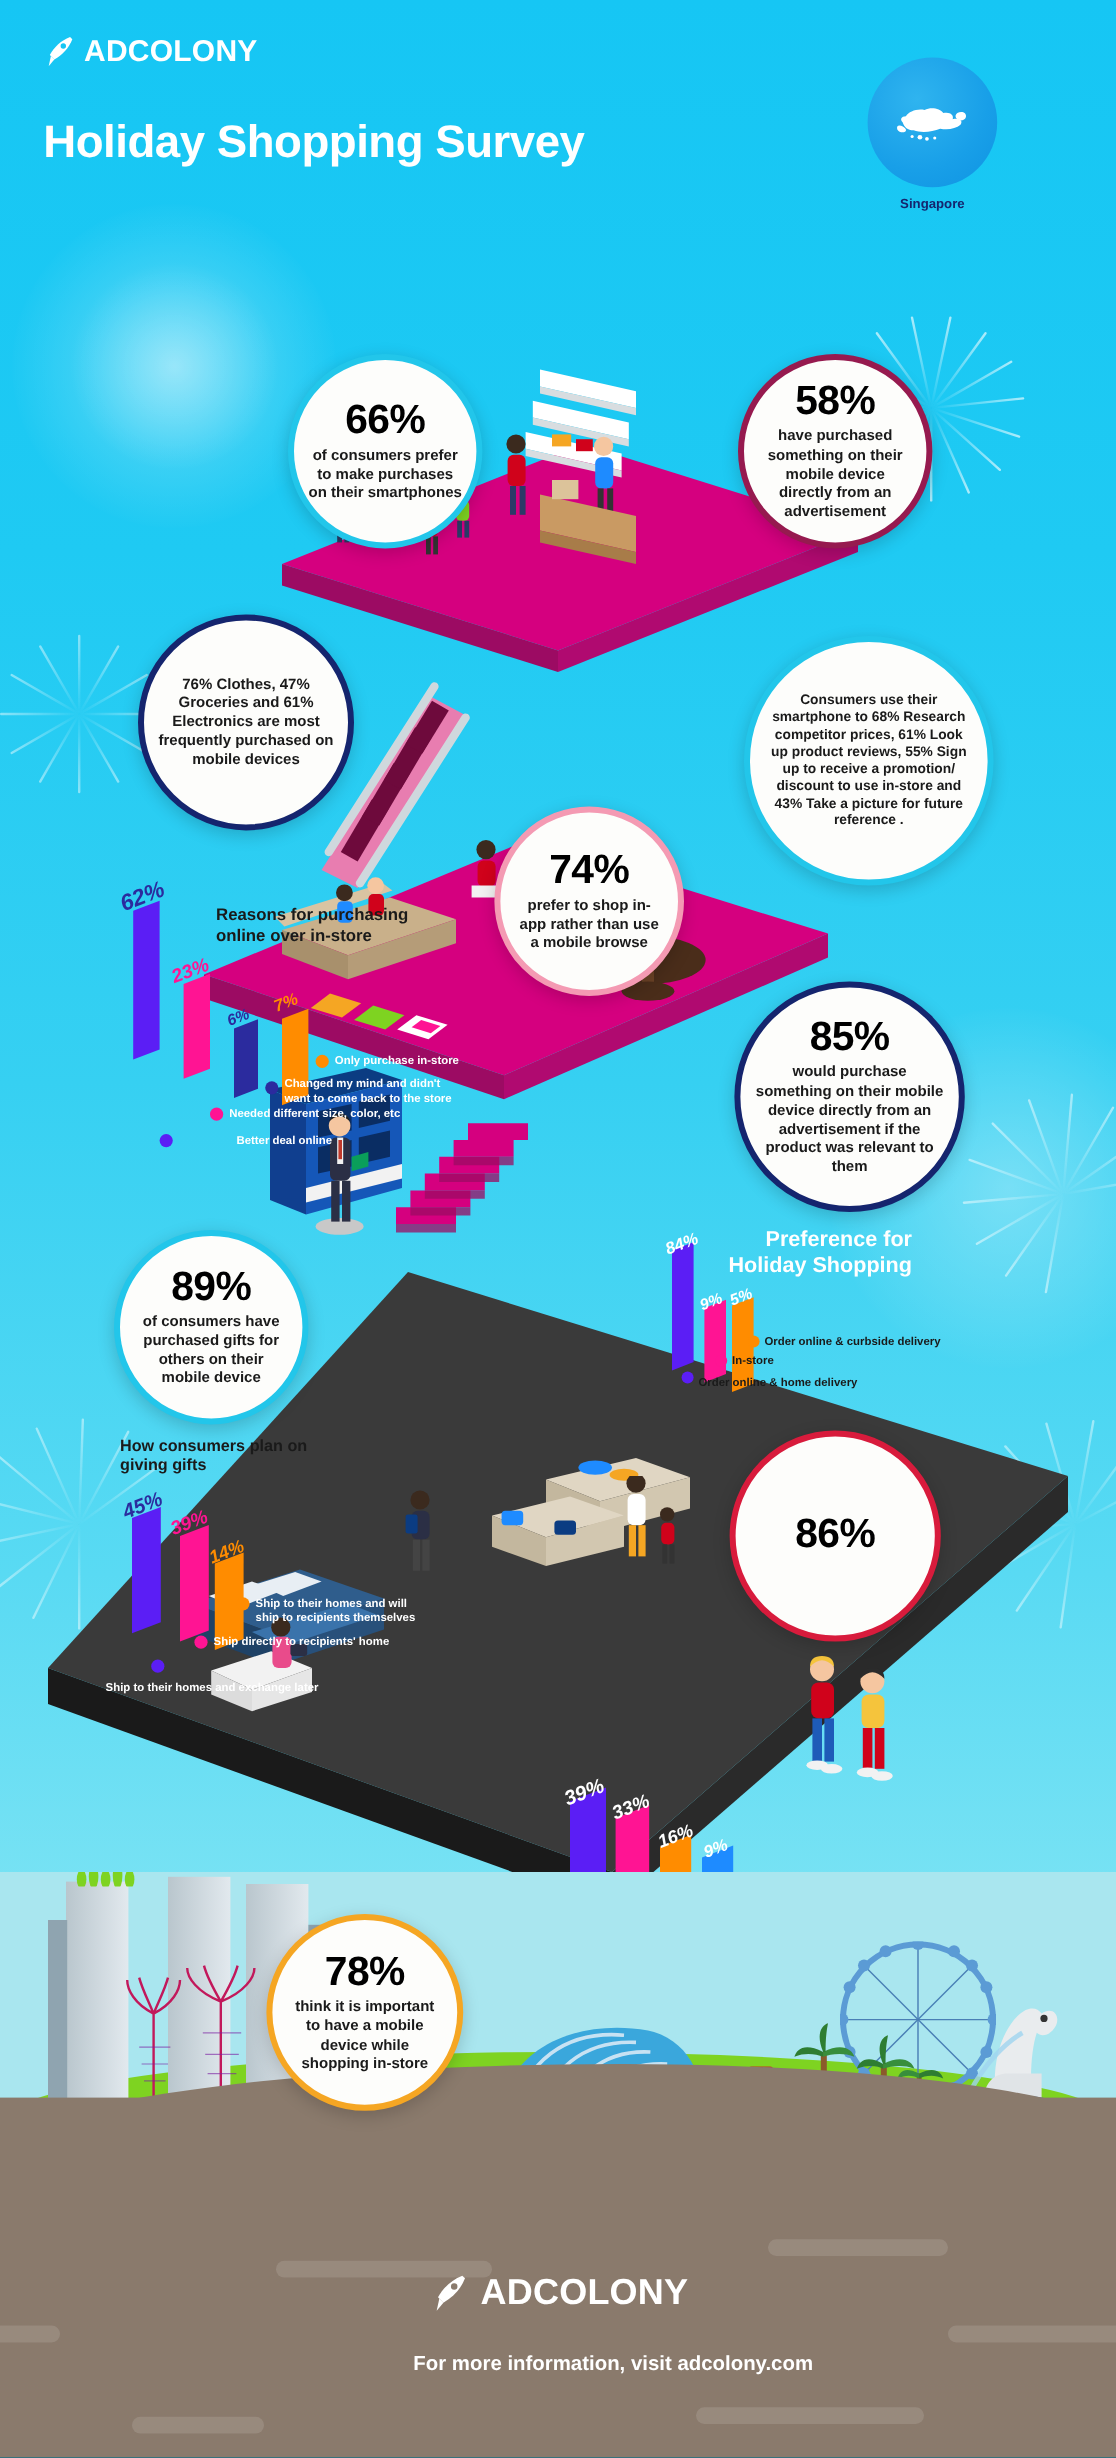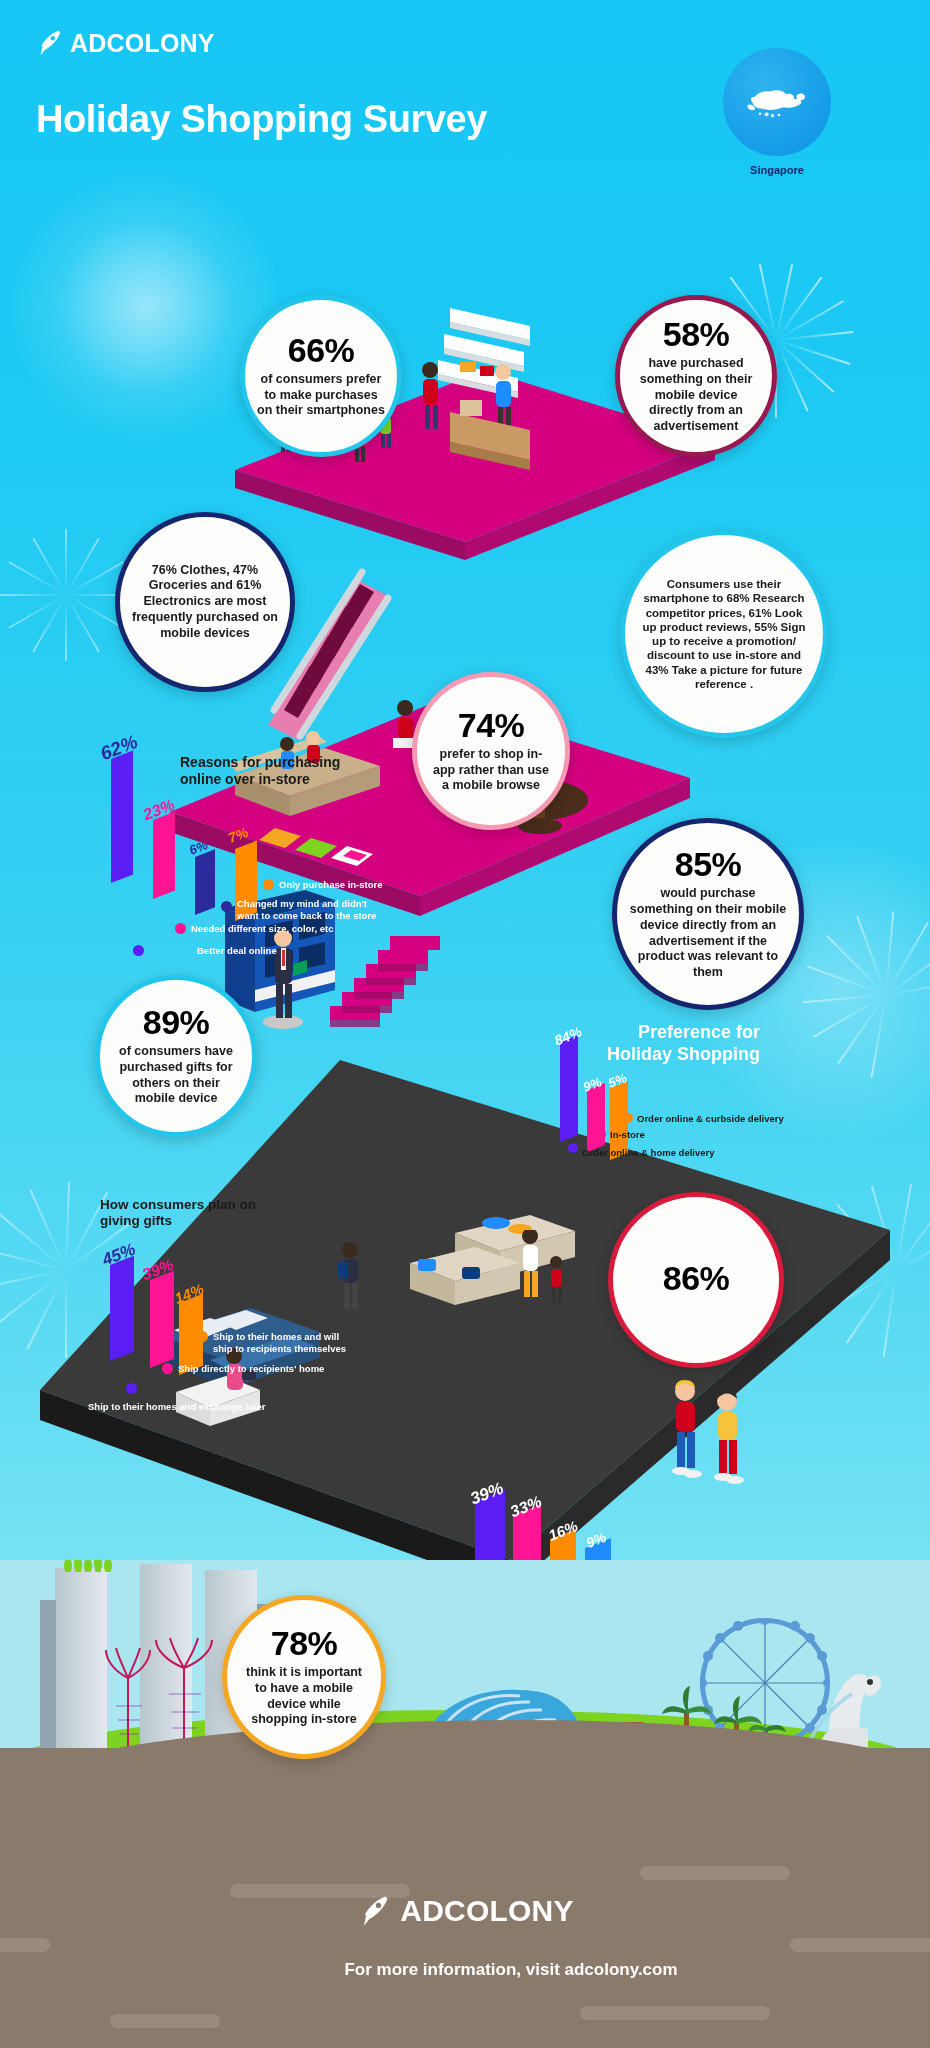--- a/index.html
+++ b/index.html
@@ -749,21 +749,21 @@
   <div class="bubble b-pink" style="left:412px; top:672px; width:158px; height:158px;">
     <div class="big">74%</div>
     <div class="cap">prefer to shop in-app rather than use a mobile browse</div>
   </div>
 
   <div class="bubble b-navy" style="left:612px; top:818px; width:192px; height:192px;">
     <div class="big">85%</div>
     <div class="cap">would purchase something on their mobile device directly from an advertisement if the product was relevant to them</div>
   </div>
 
-  <div class="bubble b-cyan" style="left:95px; top:975px; width:162px; height:162px;align-items:center;">
+  <div class="bubble b-cyan" style="left:95px; top:1025px; width:162px; height:162px;align-items:center;">
     <div class="big">89%</div>
     <div class="cap">of consumers have purchased gifts for others on their mobile device</div>
   </div>
 
   <div class="bubble b-red" style="left:608px; top:1192px; width:176px; height:176px;">
     <div class="big">86%</div>
   </div>
 
   <div class="bubble b-gold" style="left:222px; top:1595px; width:164px; height:164px;">
     <div class="big">78%</div>

